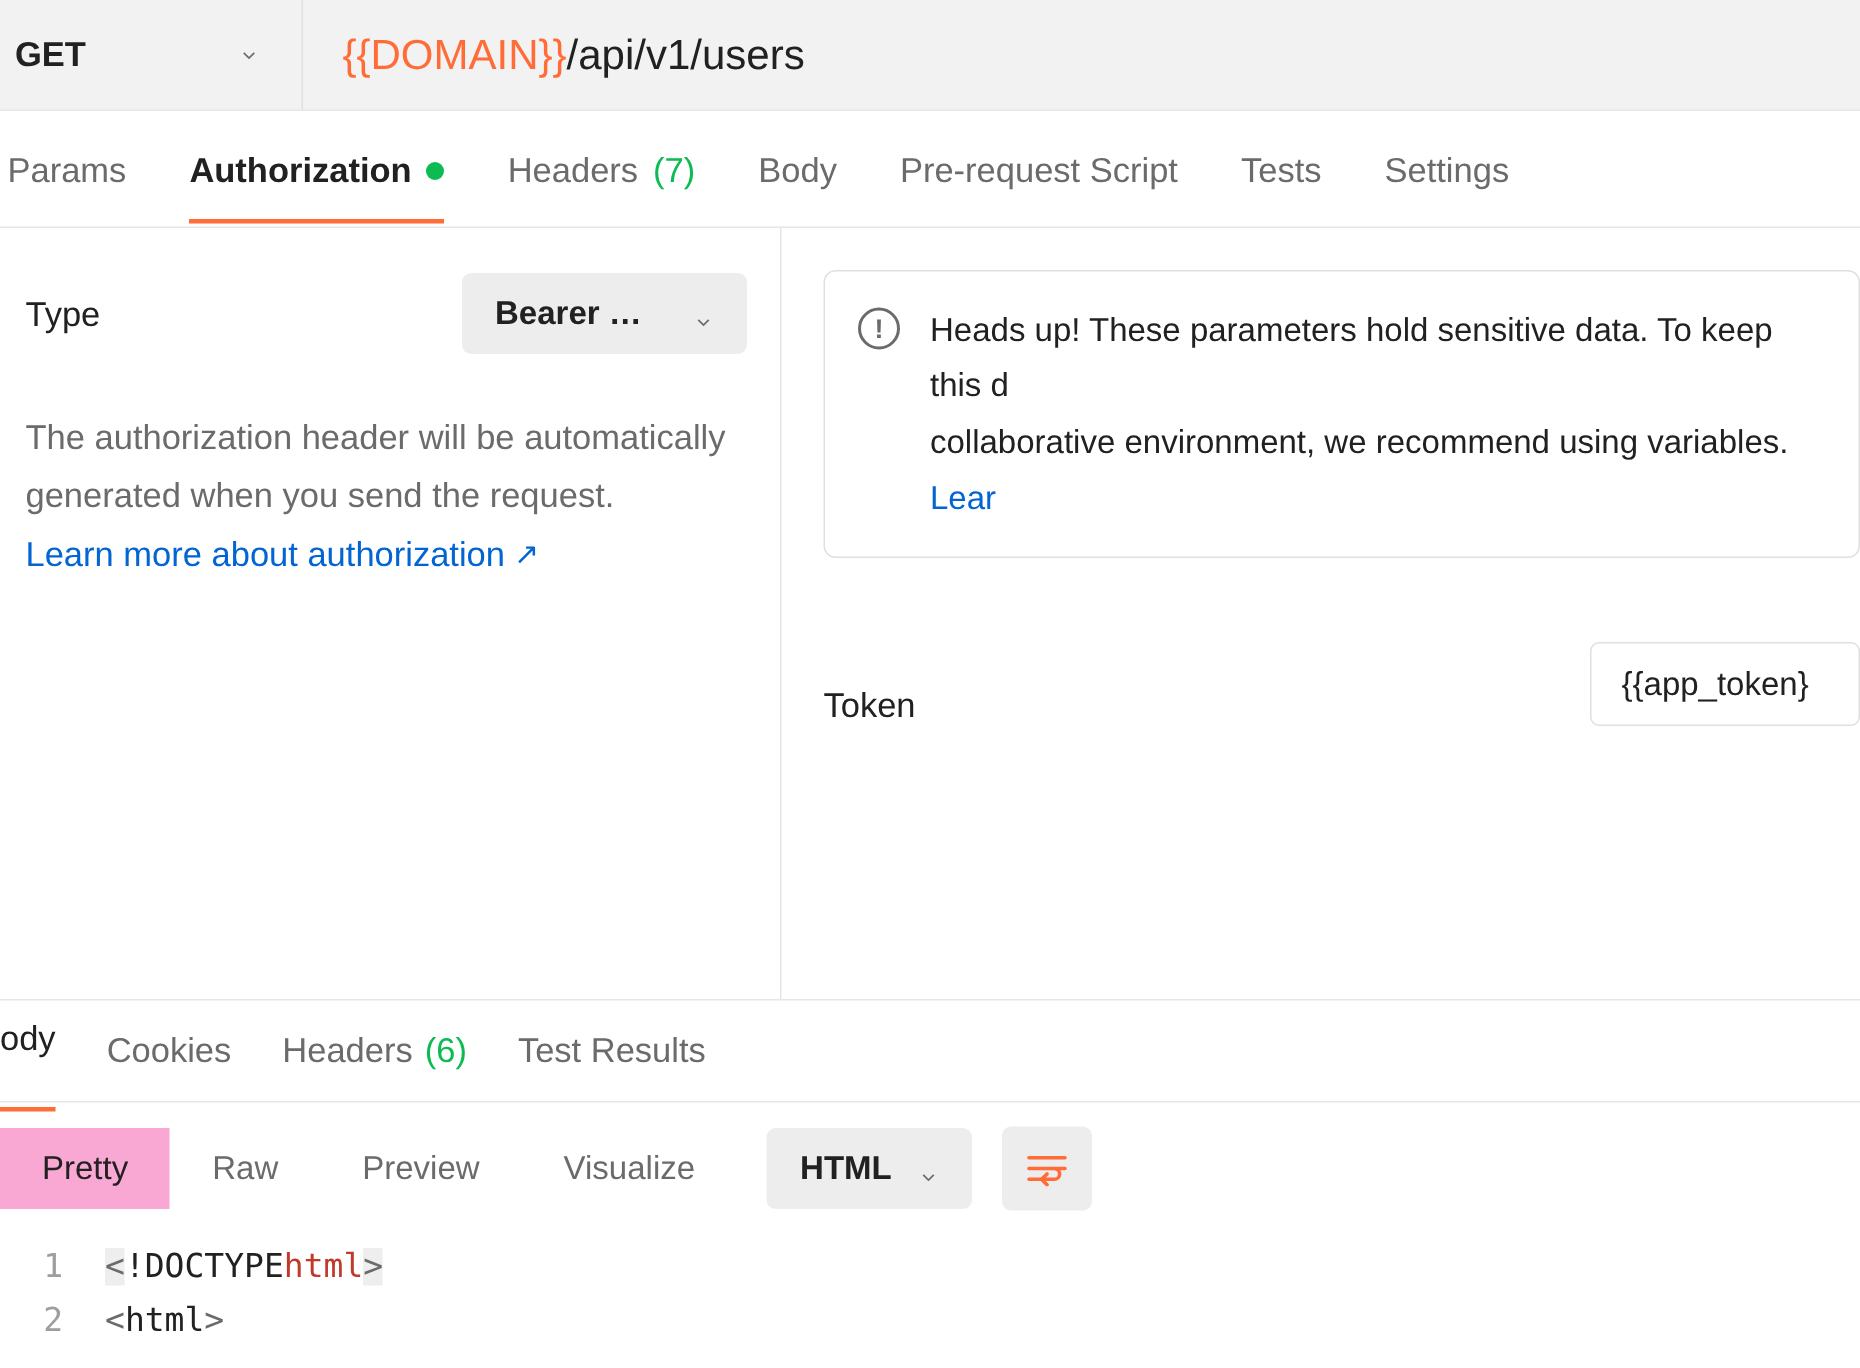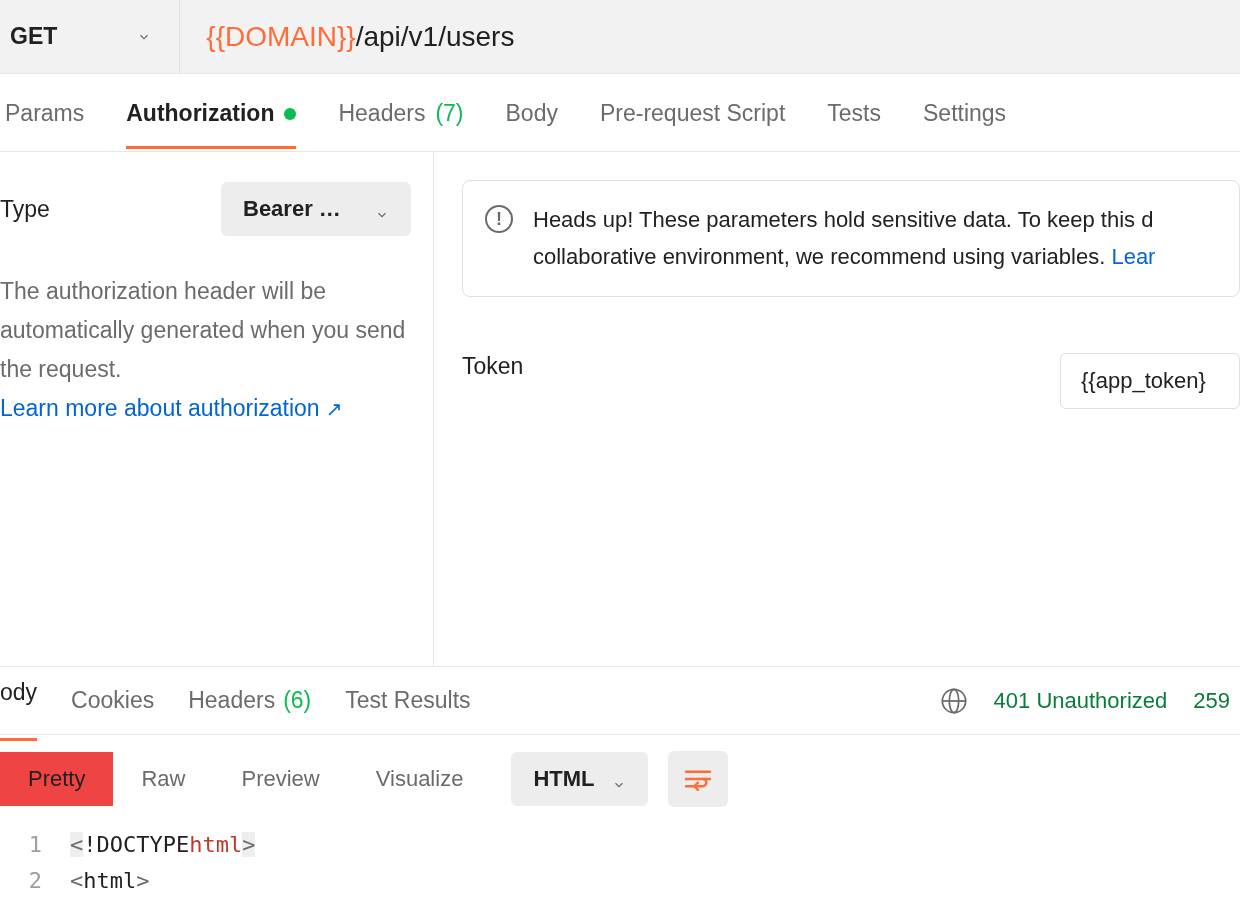--- a/index.html
+++ b/index.html
@@ -17,21 +17,21 @@
   background: #f2f2f2;
   border-bottom: 1px solid #e6e6e6;
   height: 74px;
 }
 .method-select {
   display: flex;
   align-items: center;
   padding: 0 28px 0 10px;
   border-right: 1px solid #e0e0e0;
   cursor: pointer;
-  gap: 80px;
+  gap: 102px;
 }
 .method-select .label {
   font-weight: 700;
   font-size: 23px;
   color: #212121;
 }
 .chevron {
   display: inline-block;
   width: 14px;
   height: 14px;
@@ -78,23 +78,23 @@
   background: #0cbb52;
 }
 .count-green { color: #0cbb52; }
 
 .auth-pane {
   display: flex;
   height: 515px;
   border-bottom: 1px solid #e6e6e6;
 }
 .auth-left {
-  width: 434px;
+  width: 521px;
   border-right: 1px solid #e6e6e6;
-  padding: 30px 22px 0 0;
+  padding: 30px 22px 0 17px;
 }
 .type-row {
   display: flex;
   justify-content: space-between;
   align-items: center;
   margin-bottom: 36px;
 }
 .type-row .lbl {
   font-size: 23px;
   color: #212121;
@@ -158,21 +158,21 @@
   align-items: center;
   justify-content: center;
   font-weight: 700;
   color: #6b6b6b;
   font-size: 18px;
   margin-top: 4px;
 }
 .notice .inline-link { color: #0265d2; cursor: pointer; }
 .token-row {
   display: flex;
-  align-items: flex-start;
+  align-items: flex-end;
   justify-content: space-between;
   gap: 20px;
 }
 .token-row .lbl { font-size: 23px; color: #212121; }
 .token-input {
   border: 1px solid #e0e0e0;
   border-radius: 6px;
   padding: 14px 20px;
   font-size: 22px;
   color: #212121;
@@ -222,21 +222,21 @@
   display: flex;
   background: #fff;
 }
 .view-btn {
   padding: 14px 28px;
   font-size: 22px;
   color: #6b6b6b;
   cursor: pointer;
 }
 .view-btn.active {
-  background: #ef4444;
+  background: #f9a8d4;
   color: #212121;
   border-radius: 0;
   text-align: right;
 }
 .format-select {
   margin-left: 20px;
   display: flex;
   align-items: center;
   gap: 18px;
   background: #ededed;
@@ -355,31 +355,20 @@
 </div>
 
 <div class="resp-tabs">
   <div class="resp-tab active">ody</div>
   <div class="resp-tab">Cookies</div>
   <div class="resp-tab">
     <span>Headers</span>
     <span class="count-green">(6)</span>
   </div>
   <div class="resp-tab">Test Results</div>
-  <div class="resp-status-area">
-    <span class="globe-icon">
-      <svg viewBox="0 0 24 24" fill="none" stroke="#6b6b6b" stroke-width="1.5">
-        <circle cx="12" cy="12" r="10"></circle>
-        <ellipse cx="12" cy="12" rx="4" ry="10"></ellipse>
-        <line x1="2" y1="12" x2="22" y2="12"></line>
-      </svg>
-    </span>
-    <span class="status-text">401 Unauthorized</span>
-    <span class="time-text">259</span>
-  </div>
 </div>
 
 <div class="view-controls">
   <div class="view-seg">
     <div class="view-btn active">Pretty</div>
     <div class="view-btn">Raw</div>
     <div class="view-btn">Preview</div>
     <div class="view-btn">Visualize</div>
   </div>
   <div class="format-select">

